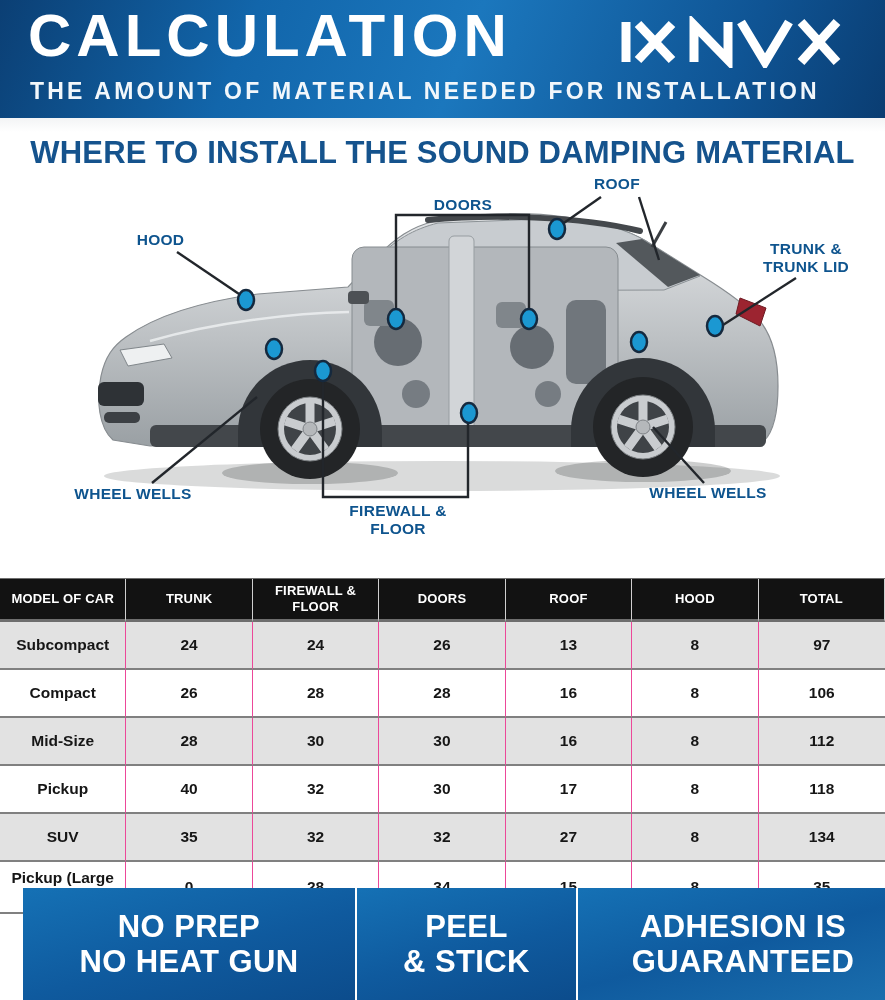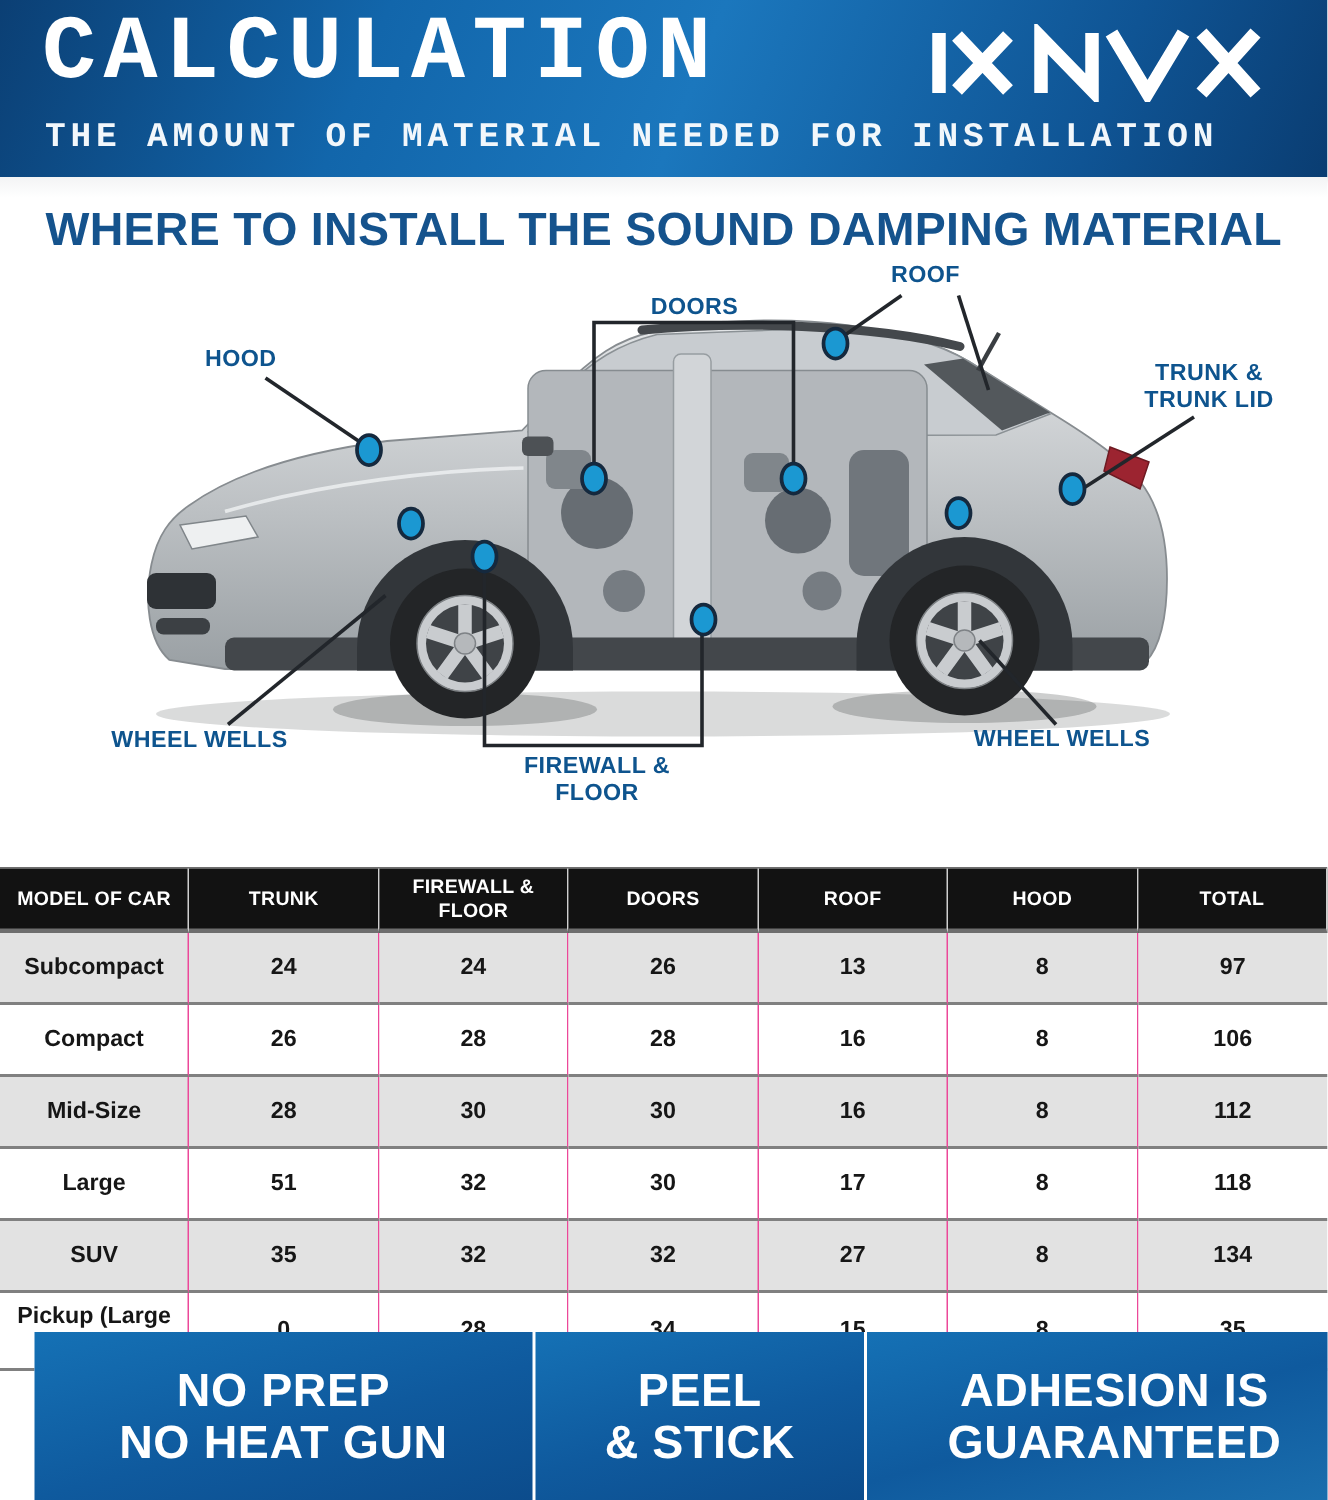--- a/index.html
+++ b/index.html
@@ -8,21 +8,20 @@
     background:#ffffff;font-family:"Liberation Sans", sans-serif;
     -webkit-font-smoothing:antialiased;
   }
   .sr{position:absolute;width:1px;height:1px;overflow:hidden;clip:rect(0 0 0 0);white-space:nowrap;}
 
   
   .header{
     position:absolute;left:0;top:0;width:885px;height:118px;
     background:linear-gradient(112deg,#0b3f74 0%,#1266ab 28%,#1b77bd 52%,#0f5494 82%,#0a3d72 100%);
     box-shadow:0 2px 4px rgba(0,0,0,.35);
-    font-family:Liberation Mono, monospace;
   }
   .calc-title{
     position:absolute;left:28px;top:6px;color:#ffffff;
     font-size:60px;font-weight:800;letter-spacing:5px;line-height:1.0;white-space:nowrap;
   }
   .subtitle{
     position:absolute;left:30px;top:78px;color:#f2f7fb;
     font-size:23px;font-weight:700;letter-spacing:3.2px;white-space:nowrap;
   }
   .logo{position:absolute;right:26px;top:16px;width:240px;height:52px;}
@@ -230,22 +229,22 @@
   <div class="td row-white lastcol">106</div>
 
   <div class="td row-gray">Mid-Size</div>
   <div class="td row-gray">28</div>
   <div class="td row-gray">30</div>
   <div class="td row-gray">30</div>
   <div class="td row-gray">16</div>
   <div class="td row-gray">8</div>
   <div class="td row-gray lastcol">112</div>
 
-  <div class="td row-white">Large</div>
-  <div class="td row-white">51</div>
+  <div class="td row-white">Pickup</div>
+  <div class="td row-white">40</div>
   <div class="td row-white">32</div>
   <div class="td row-white">30</div>
   <div class="td row-white">17</div>
   <div class="td row-white">8</div>
   <div class="td row-white lastcol">118</div>
 
   <div class="td row-gray">SUV</div>
   <div class="td row-gray">35</div>
   <div class="td row-gray">32</div>
   <div class="td row-gray">32</div>

